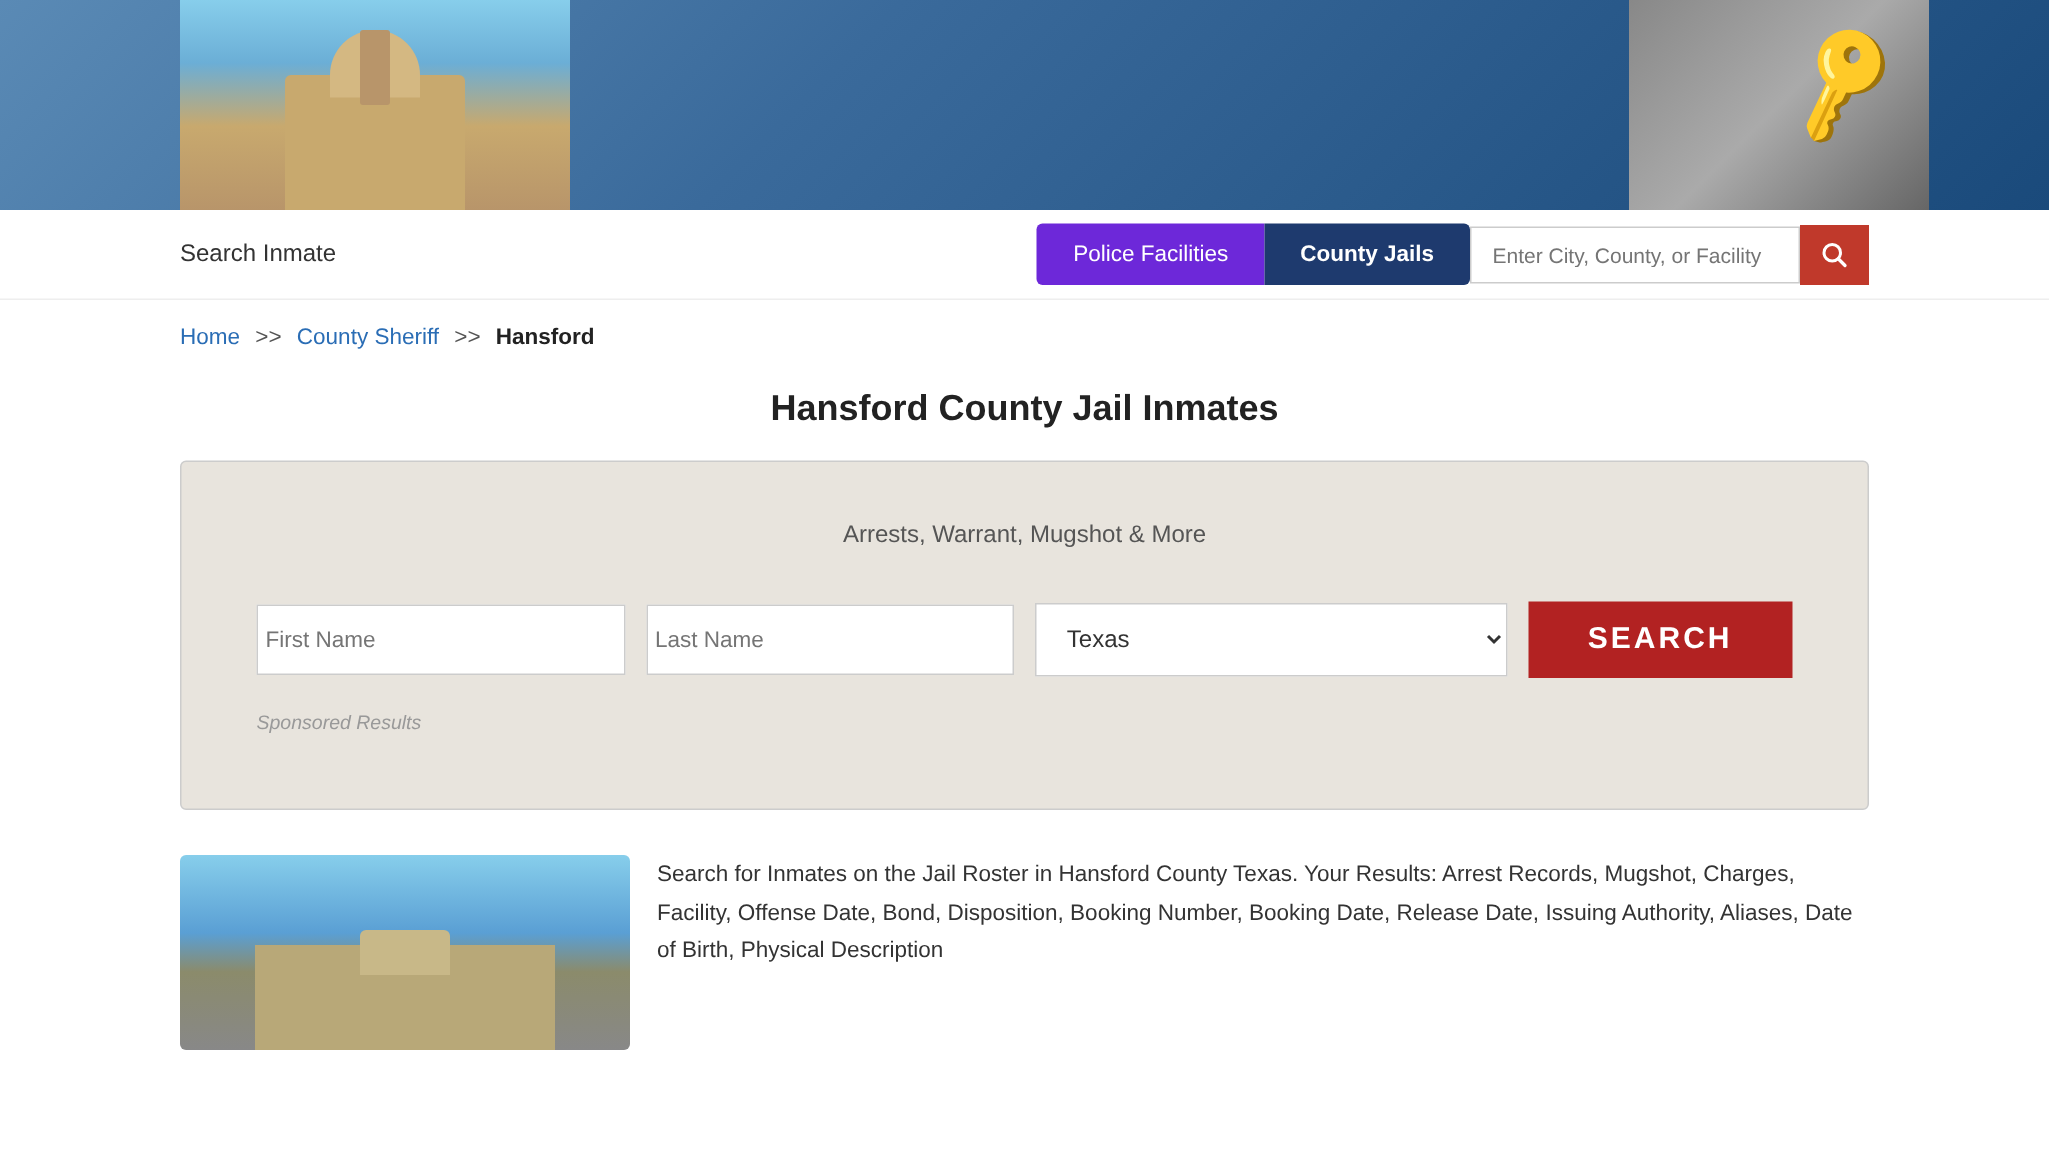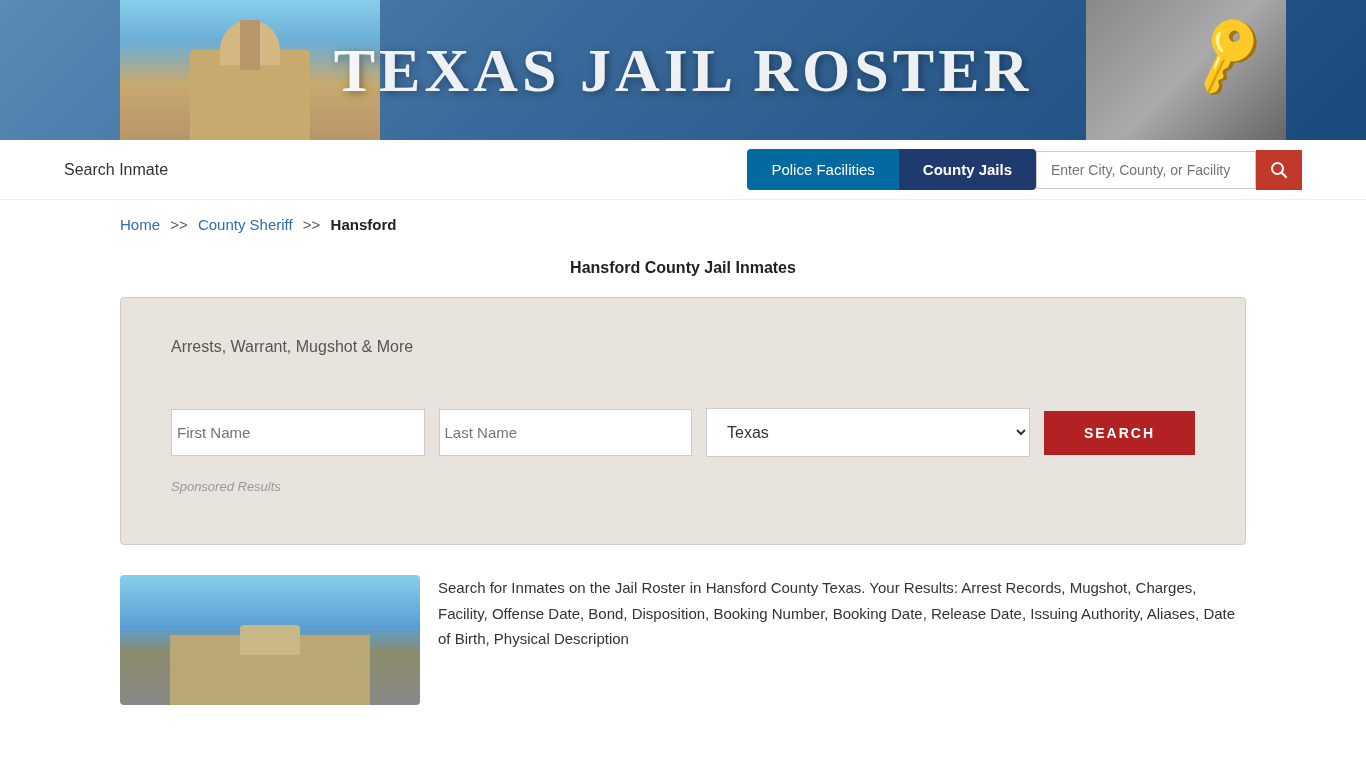--- a/index.html
+++ b/index.html
@@ -83,38 +83,38 @@
       top: 20px;
       right: 20px;
       font-size: 60px;
       transform: rotate(-20deg);
     }
 
     
     #navbar {
       display: flex;
       align-items: center;
-      padding: 10px 64px;
+      padding: 10px 120px;
       border-bottom: 1px solid #eee;
       background: #fff;
       height: 60px;
     }
     #navbar .search-inmate-label {
       font-size: 16px;
       color: #333;
       font-weight: 500;
       flex: 1;
     }
     #navbar .nav-buttons {
       display: flex;
       align-items: center;
       gap: 0;
     }
     #navbar .btn-police {
-      background: #0369a1;
+      background: #6d28d9;
       color: #fff;
       border: none;
       padding: 12px 24px;
       font-size: 15px;
       cursor: pointer;
       border-radius: 4px 0 0 4px;
       font-weight: 500;
     }
     #navbar .btn-county {
       background: #1e3a6e;
@@ -161,21 +161,21 @@
       color: #555;
     }
     #breadcrumb .current {
       font-weight: bold;
       color: #222;
     }
 
     
     #page-title {
       text-align: center;
-      font-size: 16px;
+      font-size: 24px;
       font-weight: bold;
       color: #222;
       padding: 10px 2px 20px;
     }
 
     
     #search-container {
       margin: 0 120px 30px;
       background: #e8e4dd;
       border: 1px solid #ccc;
@@ -183,23 +183,24 @@
       padding: 40px 50px 50px;
     }
     #search-container .record-check-title {
       text-align: center;
       font-size: 30px;
       font-weight: bold;
       color: #1a2a3a;
       margin-bottom: 8px;
     }
     #search-container .record-check-subtitle {
+      text-align: center;
       font-size: 16px;
       color: #555;
-      margin-bottom: 52px;
+      margin-bottom: 35px;
     }
     #search-form-row {
       display: flex;
       gap: 14px;
       align-items: center;
     }
     #search-form-row input {
       flex: 1;
       padding: 14px 5px;
       font-size: 15px;
@@ -216,21 +217,21 @@
       background: #fff;
       outline: none;
       color: #333;
       appearance: auto;
     }
     #search-form-row .search-button {
       background: #b22222;
       color: #fff;
       border: none;
       padding: 14px 40px;
-      font-size: 14px;
+      font-size: 20px;
       font-weight: bold;
       letter-spacing: 2px;
       cursor: pointer;
       text-transform: uppercase;
     }
     .sponsored-results {
       margin-top: 22px;
       font-size: 13px;
       color: #999;
       font-style: italic;
@@ -279,21 +280,20 @@
       line-height: 1.7;
     }
   </style>
 </head>
 <body>
 
 <div id="header-banner">
   <div class="capitol-img">
     <div class="capitol-dome"></div>
   </div>
-  <span class="title-text">Texas Jail Roster</span>
   <div class="keys-img"></div>
 </div>
 
 <div id="navbar">
   <span class="search-inmate-label">Search Inmate</span>
   <div class="nav-buttons">
     <button class="btn-police">Police Facilities</button>
     <button class="btn-county">County Jails</button>
     <input class="search-facility-input" type="text" placeholder="Enter City, County, or Facility" style="">
     <button class="search-btn">

